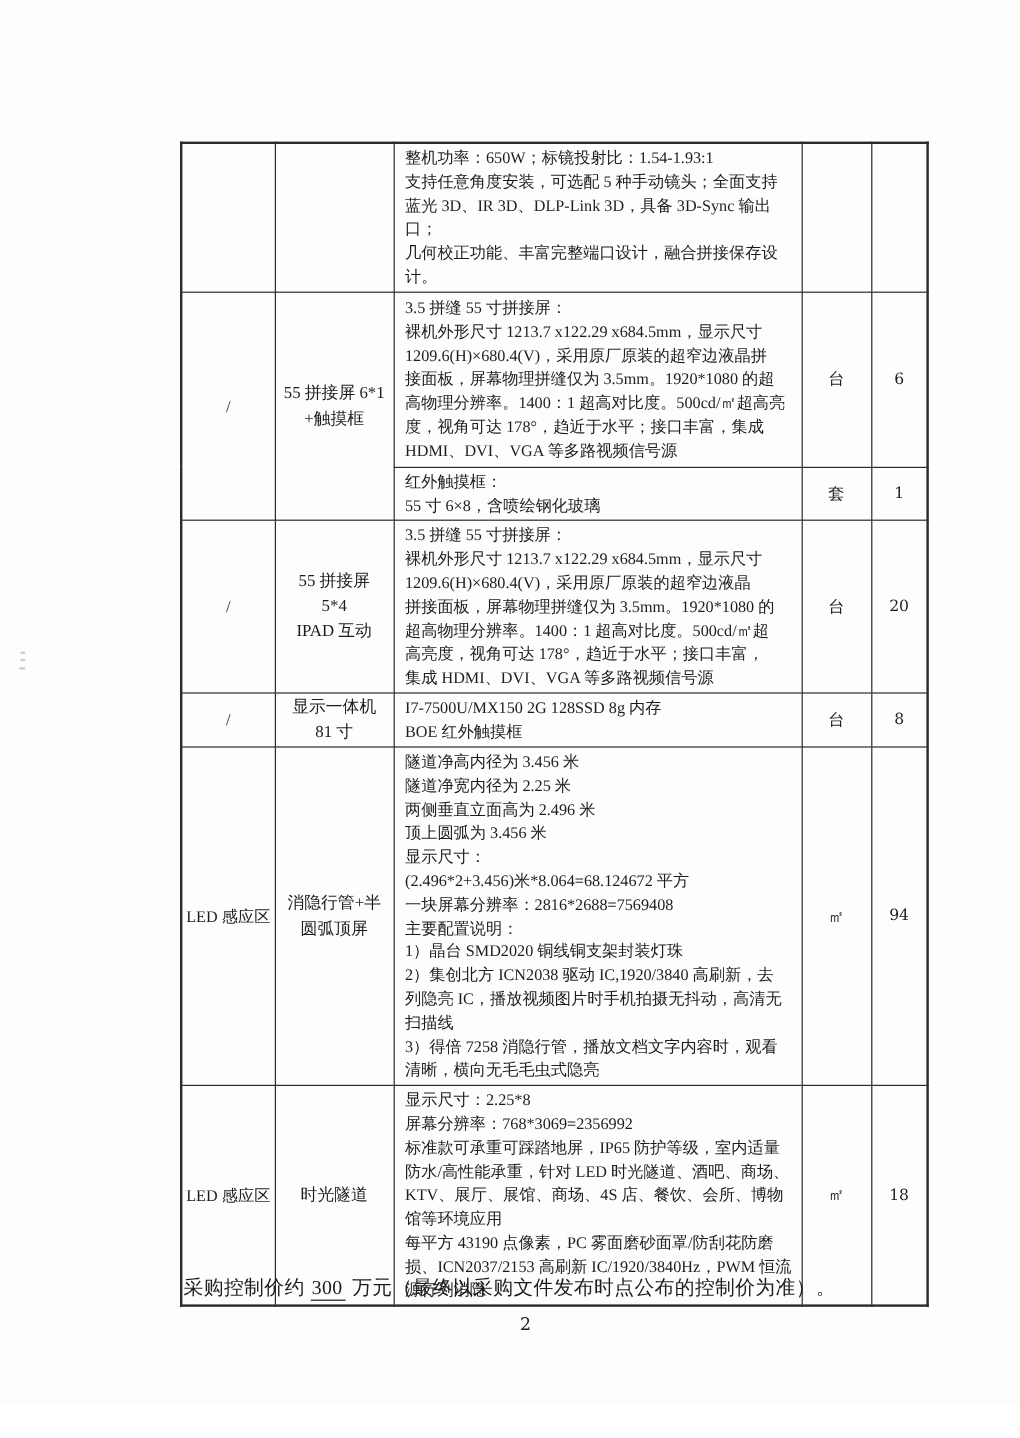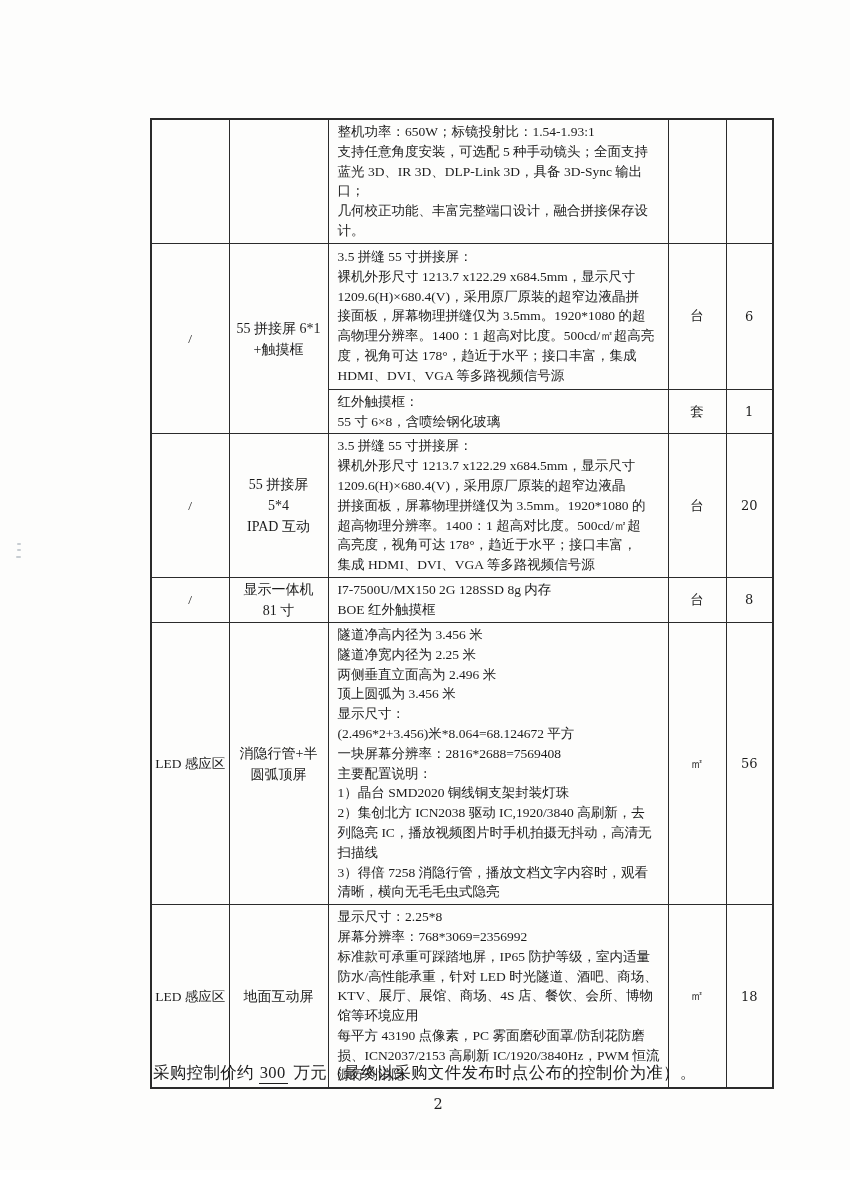--- a/index.html
+++ b/index.html
@@ -169,25 +169,25 @@
 (2.496*2+3.456)米*8.064=68.124672 平方
 一块屏幕分辨率：2816*2688=7569408
 主要配置说明：
 1）晶台 SMD2020 铜线铜支架封装灯珠
 2）集创北方 ICN2038 驱动 IC,1920/3840 高刷新，去
 列隐亮 IC，播放视频图片时手机拍摄无抖动，高清无
 扫描线
 3）得倍 7258 消隐行管，播放文档文字内容时，观看
 清晰，横向无毛毛虫式隐亮</td>
         <td class="unit">㎡</td>
-        <td class="qty">56</td>
+        <td class="qty">94</td>
       </tr>
       <tr style="height:182px">
         <td class="cat">LED 感应区</td>
-        <td class="name">地面互动屏</td>
+        <td class="name">时光隧道</td>
         <td class="desc">显示尺寸：2.25*8
 屏幕分辨率：768*3069=2356992
 标准款可承重可踩踏地屏，IP65 防护等级，室内适量
 防水/高性能承重，针对 LED 时光隧道、酒吧、商场、
 KTV、展厅、展馆、商场、4S 店、餐饮、会所、博物
 馆等环境应用
 每平方 43190 点像素，PC 雾面磨砂面罩/防刮花防磨
 损、ICN2037/2153 高刷新 IC/1920/3840Hz，PWM 恒流
 源行列消隐</td>
         <td class="unit">㎡</td>

